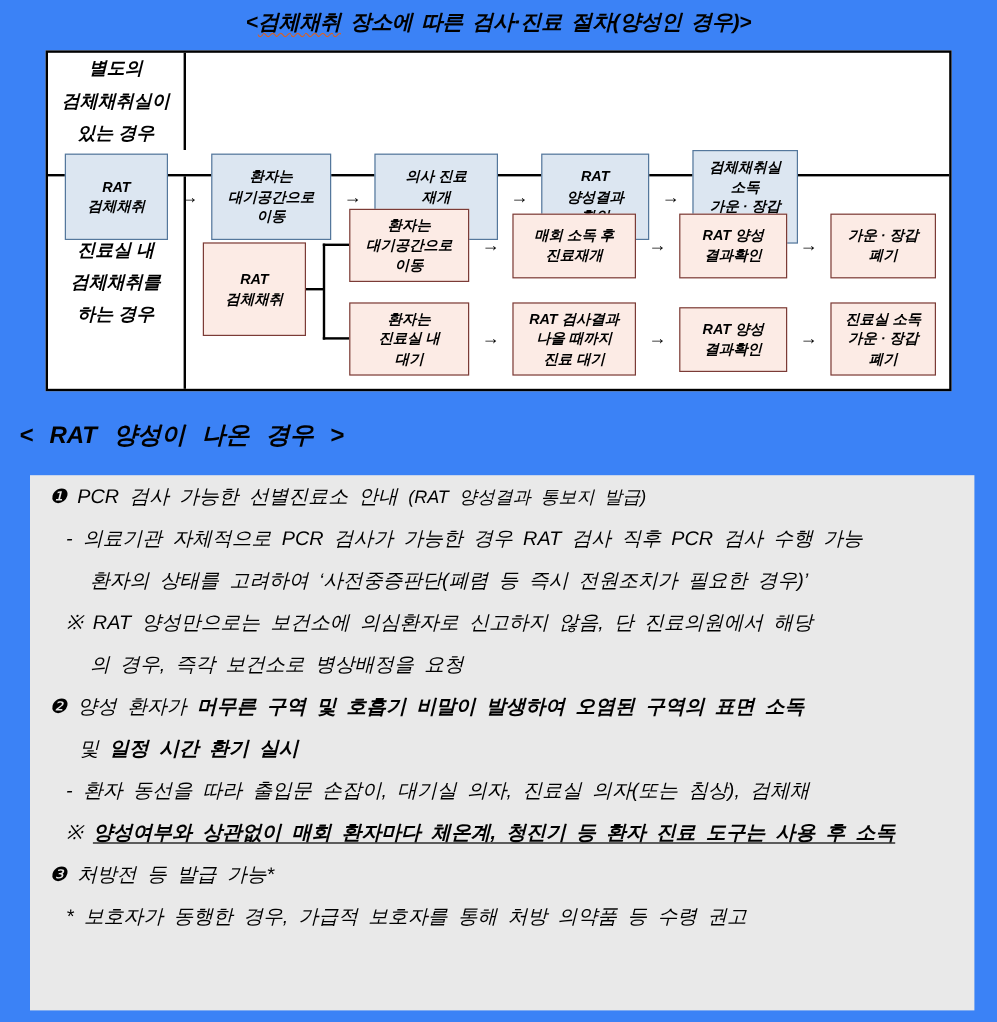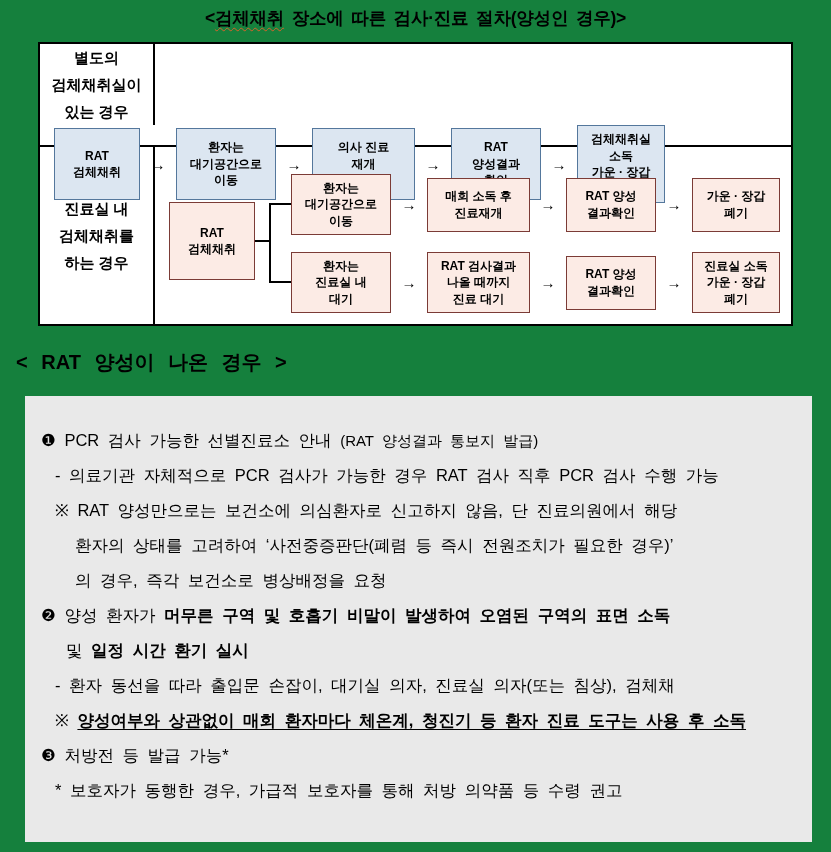--- a/index.html
+++ b/index.html
@@ -1,18 +1,18 @@
 <!DOCTYPE html>
 <html style="--blue-fill: #dce6f1; --blue-border: #54779c; --pink-fill: #fcebe5; --pink-border: #7b3b36; --notice-bg: #e9e9e9;"><head>
 <meta charset="utf-8">
 <style>
   * { margin:0; padding:0; box-sizing:border-box; }
   html,body { background:#fff; }
   body { font-family:"Liberation Sans", sans-serif; width:831px; }
-  .page { position:relative; width:831px; height:852px; background:#15803d; overflow:hidden; }
+  .page { position:relative; width:831px; height:852px; background:#3b82f6; overflow:hidden;font-style:italic; }
 
   .doc-title { text-align:center; padding-top:6px; font-size:17.5px; font-weight:bold; color:#000; word-spacing:3px; letter-spacing:-0.2px; }
   .wavy { text-decoration:underline; text-decoration-style:wavy; text-decoration-color:#d4622a; text-decoration-thickness:1px; text-underline-offset:3px; }
 
   .flow-table { position:absolute; left:38px; top:42px; width:755px; border:2px solid #000; background:#fff; }
   .trow { display:flex; }
   .trow + .trow { border-top:2px solid #000; }
   .row1 { height:101px;flex-direction:column; }
   .row2 { height:179px; }
   .label-cell { width:115px; flex-shrink:0; border-right:2px solid #000; display:flex; align-items:center; justify-content:center; text-align:center; font-weight:bold; font-size:15px; line-height:27px; white-space:pre-line; color:#000; }
@@ -37,21 +37,21 @@
   .b1 { top:22px; }
   .b2 { top:100px; }
   .conn { position:absolute; background:#000; }
   .c1 { left:100px; top:93px; width:15px; height:2px; }
   .c2 { left:114px; top:56px; width:2px; height:80px; }
   .c3 { left:114px; top:56px; width:22px; height:2px; }
   .c4 { left:114px; top:134px; width:22px; height:2px; }
 
   .subtitle { position:absolute; top:349px; left:0; width:100%; text-align:left; font-size:20px; font-weight:bold; color:#000; word-spacing:8px;margin-left:16px; }
 
-  .notice { position:absolute; left:25px; top:396px; width:787px; height:446px; background:var(--notice-bg); padding:27px 16px; }
+  .notice { position:absolute; left:25px; top:396px; width:787px; height:446px; background:var(--notice-bg); padding:1px 16px; }
   .nline { font-size:16.5px; line-height:35px; color:#000; white-space:nowrap; word-spacing:4px; }
   .nline .b { font-weight:bold; }
   .nline .u { text-decoration:underline; text-underline-offset:3px; }
   .nline .sm { font-size:15px; }
   .ind0 { padding-left:0; }
   .ind1 { padding-left:14px; }
   .ind2 { padding-left:25px; }
   .ind3 { padding-left:34px; }
 </style>
 </head>
@@ -137,22 +137,22 @@
     </div>
 
   </div>
 
   <div class="subtitle">&lt; RAT 양성이 나온 경우 &gt;</div>
 
   <div class="notice">
     <div id="notice-lines">
         <div class="nline ind0"><span>❶ PCR 검사 가능한 선별진료소 안내 </span><span class="sm">(RAT 양성결과 통보지 발급)</span></div>
         <div class="nline ind1"><span>- 의료기관 자체적으로 PCR 검사가 가능한 경우 RAT 검사 직후 PCR 검사 수행 가능</span></div>
+        <div class="nline ind3"><span>환자의 상태를 고려하여 ‘사전중증판단(폐렴 등 즉시 전원조치가 필요한 경우)’</span></div>
         <div class="nline ind1"><span>※ RAT 양성만으로는 보건소에 의심환자로 신고하지 않음, 단 진료의원에서 해당</span></div>
-        <div class="nline ind3"><span>환자의 상태를 고려하여 ‘사전중증판단(폐렴 등 즉시 전원조치가 필요한 경우)’</span></div>
         <div class="nline ind3"><span>의 경우, 즉각 보건소로 병상배정을 요청</span></div>
         <div class="nline ind0"><span>❷ 양성 환자가 </span><span class="b">머무른 구역 및 호흡기 비말이 발생하여 오염된 구역의 표면 소독</span></div>
         <div class="nline ind2"><span>및 </span><span class="b">일정 시간 환기 실시</span></div>
         <div class="nline ind1"><span>- 환자 동선을 따라 출입문 손잡이, 대기실 의자, 진료실 의자(또는 침상), 검체채</span></div>
         <div class="nline ind1"><span>※ </span><span class="b u">양성여부와 상관없이 매회 환자마다 체온계, 청진기 등 환자 진료 도구는 사용 후 소독</span></div>
         <div class="nline ind0"><span>❸ 처방전 등 발급 가능*</span></div>
         <div class="nline ind1"><span>* 보호자가 동행한 경우, 가급적 보호자를 통해 처방 의약품 등 수령 권고</span></div>
       </div>
   </div>
 

